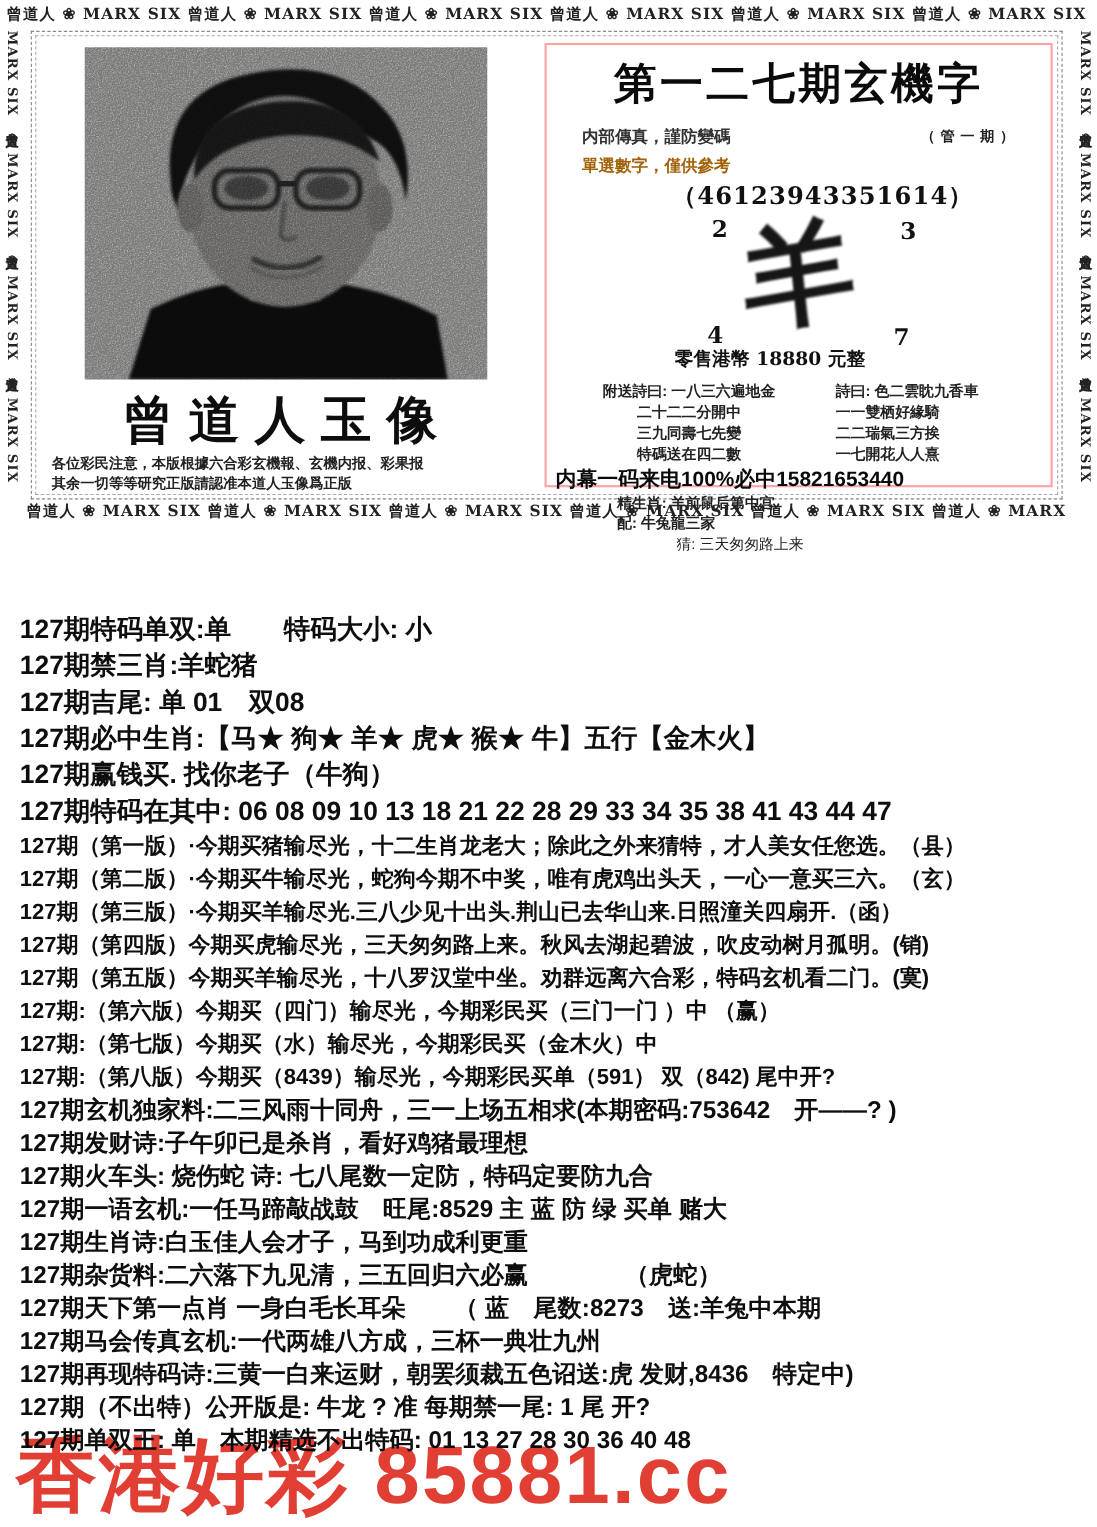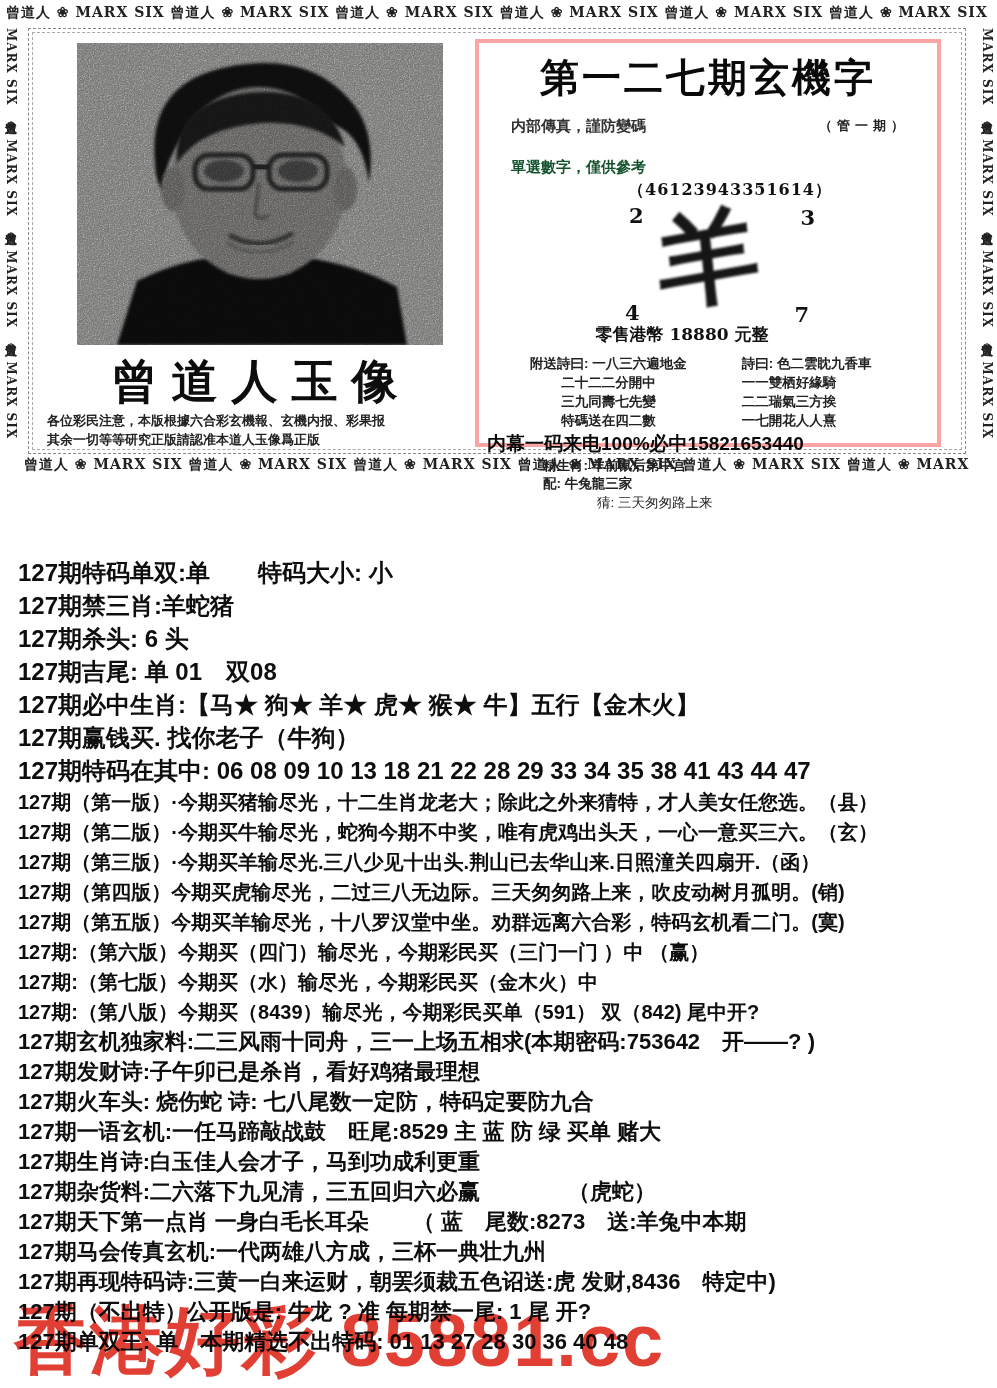--- a/index.html
+++ b/index.html
@@ -21,31 +21,31 @@
               border:1px dashed #888;}
   .header-inner{position:absolute;inset:3px;border:1px dashed #aaa;}
   
   .photo{position:absolute;left:48px;top:14px;width:366px;height:302px;}
   .caption{position:absolute;left:10px;top:322px;width:445px;text-align:center;
            font-family:"DejaVu Serif",serif;font-weight:bold;font-size:46px;
            letter-spacing:14px;color:#0d0d0d;}
   .notes{position:absolute;left:18px;top:382px;width:440px;font-size:13px;
          line-height:19px;font-weight:600;color:#222;filter:blur(0.2px);}
   
-  .panel{position:absolute;left:446px;top:10px;width:458px;height:400px;
-         border:4px solid #fca5a5;background:#fff;}
+  .panel{position:absolute;left:466px;top:10px;width:458px;height:400px;
+         border:2px solid #fca5a5;background:#fff;}
   .panel-title{margin-top:8px;text-align:center;font-family:"DejaVu Serif",serif;
                font-weight:bold;font-size:39px;letter-spacing:3px;color:#0a0a0a;}
   .panel-row1{display:flex;justify-content:space-between;margin:12px 28px 0 32px;
               font-size:15px;font-weight:700;color:#333;filter:blur(0.25px);}
   .panel-row1 .mgr{font-size:13px;letter-spacing:5px;color:#222;filter:none;}
-  .panel-sub2{margin:22px 0 0 32px;font-size:15px;font-weight:600;color:#14532d;
+  .panel-sub2{margin:7px 0 0 32px;font-size:15px;font-weight:600;color:#a16207;
               filter:blur(0.25px);}
   .panel-num{margin-top:3px;text-align:center;font-family:"DejaVu Serif",serif;
-             font-weight:bold;font-size:16px;letter-spacing:1px;color:#111;margin-left:44px;}
+             font-weight:bold;font-size:22px;letter-spacing:1px;color:#111;margin-left:44px;}
   .glyph-area{position:relative;height:126px;margin-top:0;}
   .glyph{position:absolute;left:0;right:0;top:-4px;text-align:center;
          font-family:"DejaVu Serif",serif;font-weight:bold;font-size:102px;
          line-height:120px;color:#161616;transform:rotate(-10deg) skewX(-4deg);
          filter:blur(1.1px);}
   .gnum{position:absolute;font-family:"DejaVu Serif",serif;font-weight:bold;
         font-size:21px;color:#111;}
   .gnum.tl{left:150px;top:2px;} .gnum.tr{right:122px;top:4px;}
   .gnum.bl{left:146px;bottom:2px;} .gnum.br{right:128px;bottom:0px;}
   .price{margin:-4px 52px 0 0;text-align:center;font-family:"DejaVu Serif",serif;
@@ -160,29 +160,28 @@
         <span>精生肖: 羊前鼠后第中宫</span>
         <span>配: 牛兔龍三家</span>
       </div>
       <div class="subline2">猜: 三天匆匆路上来</div>
     </div>
   </div>
 
   <div class="body-lines">
     <div class="line lg">127期特码单双:单　　特码大小: 小</div>
     <div class="line lg">127期禁三肖:羊蛇猪</div>
-    <div class="line lg">127期杀头: 6 头</div>
     <div class="line lg">127期吉尾: 单 01　双08</div>
     <div class="line lg">127期必中生肖:【马★ 狗★ 羊★ 虎★ 猴★ 牛】五行【金木火】</div>
     <div class="line lg">127期赢钱买. 找你老子（牛狗）</div>
     <div class="line lg">127期特码在其中: 06 08 09 10 13 18 21 22 28 29 33 34 35 38 41 43 44 47</div>
     <div class="line sm">127期（第一版）·今期买猪输尽光，十二生肖龙老大；除此之外来猜特，才人美女任您选。（县）</div>
     <div class="line sm">127期（第二版）·今期买牛输尽光，蛇狗今期不中奖，唯有虎鸡出头天，一心一意买三六。（玄）</div>
     <div class="line sm">127期（第三版）·今期买羊输尽光.三八少见十出头.荆山已去华山来.日照潼关四扇开.（函）</div>
-    <div class="line sm">127期（第四版）今期买虎输尽光，二过三八无边际。三天匆匆路上来，吹皮动树月孤明。(销)</div>
+    <div class="line sm">127期（第四版）今期买虎输尽光，三天匆匆路上来。秋风去湖起碧波，吹皮动树月孤明。(销)</div>
     <div class="line sm">127期（第五版）今期买羊输尽光，十八罗汉堂中坐。劝群远离六合彩，特码玄机看二门。(寞)</div>
     <div class="line sm">127期:（第六版）今期买（四门）输尽光，今期彩民买（三门一门 ）中 （赢）</div>
     <div class="line sm">127期:（第七版）今期买（水）输尽光，今期彩民买（金木火）中</div>
     <div class="line sm">127期:（第八版）今期买（8439）输尽光，今期彩民买单（591） 双（842) 尾中开?</div>
     <div class="line md">127期玄机独家料:二三风雨十同舟，三一上场五相求(本期密码:753642　开——? )</div>
     <div class="line md">127期发财诗:子午卯已是杀肖，看好鸡猪最理想</div>
     <div class="line md">127期火车头: 烧伤蛇  诗: 七八尾数一定防，特码定要防九合</div>
     <div class="line md">127期一语玄机:一任马蹄敲战鼓　旺尾:8529 主 蓝 防 绿 买单 赌大</div>
     <div class="line md">127期生肖诗:白玉佳人会才子，马到功成利更重</div>
     <div class="line md">127期杂货料:二六落下九见清，三五回归六必赢　　　　（虎蛇）</div>

